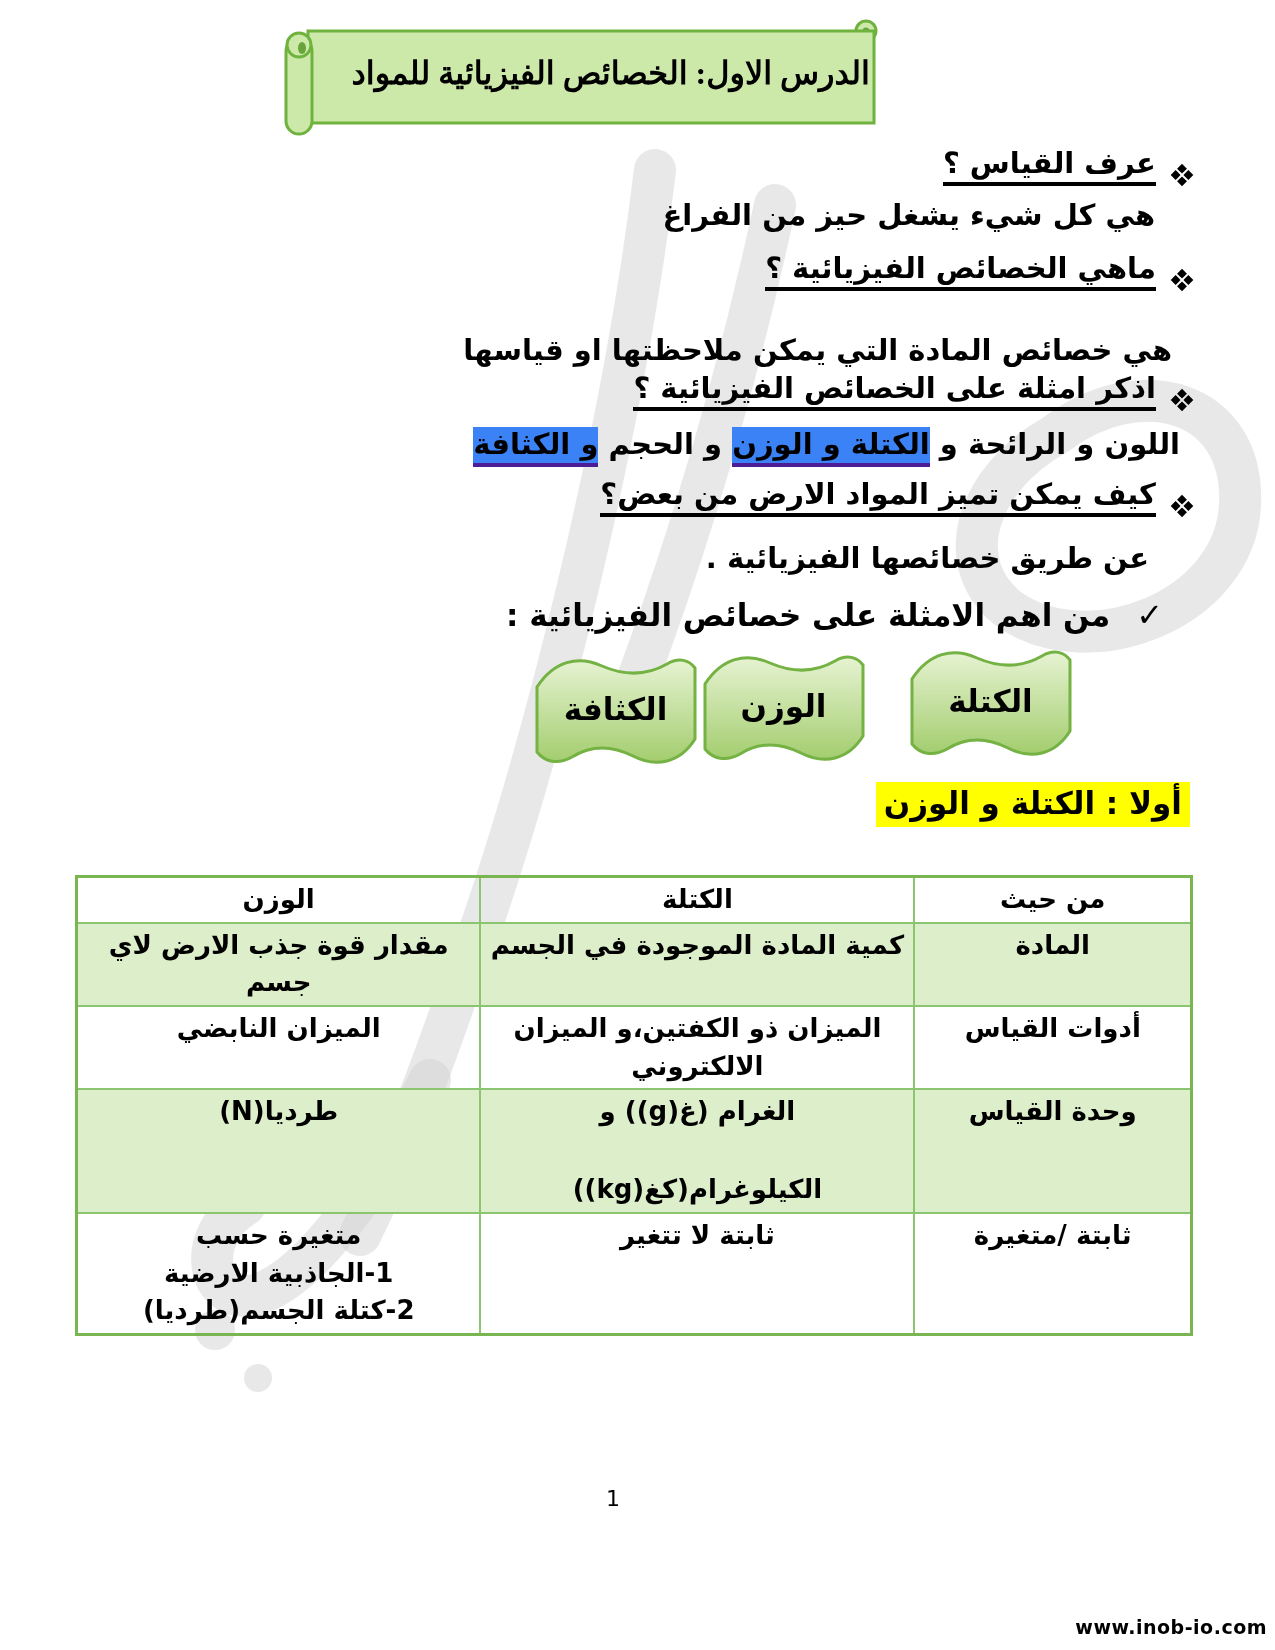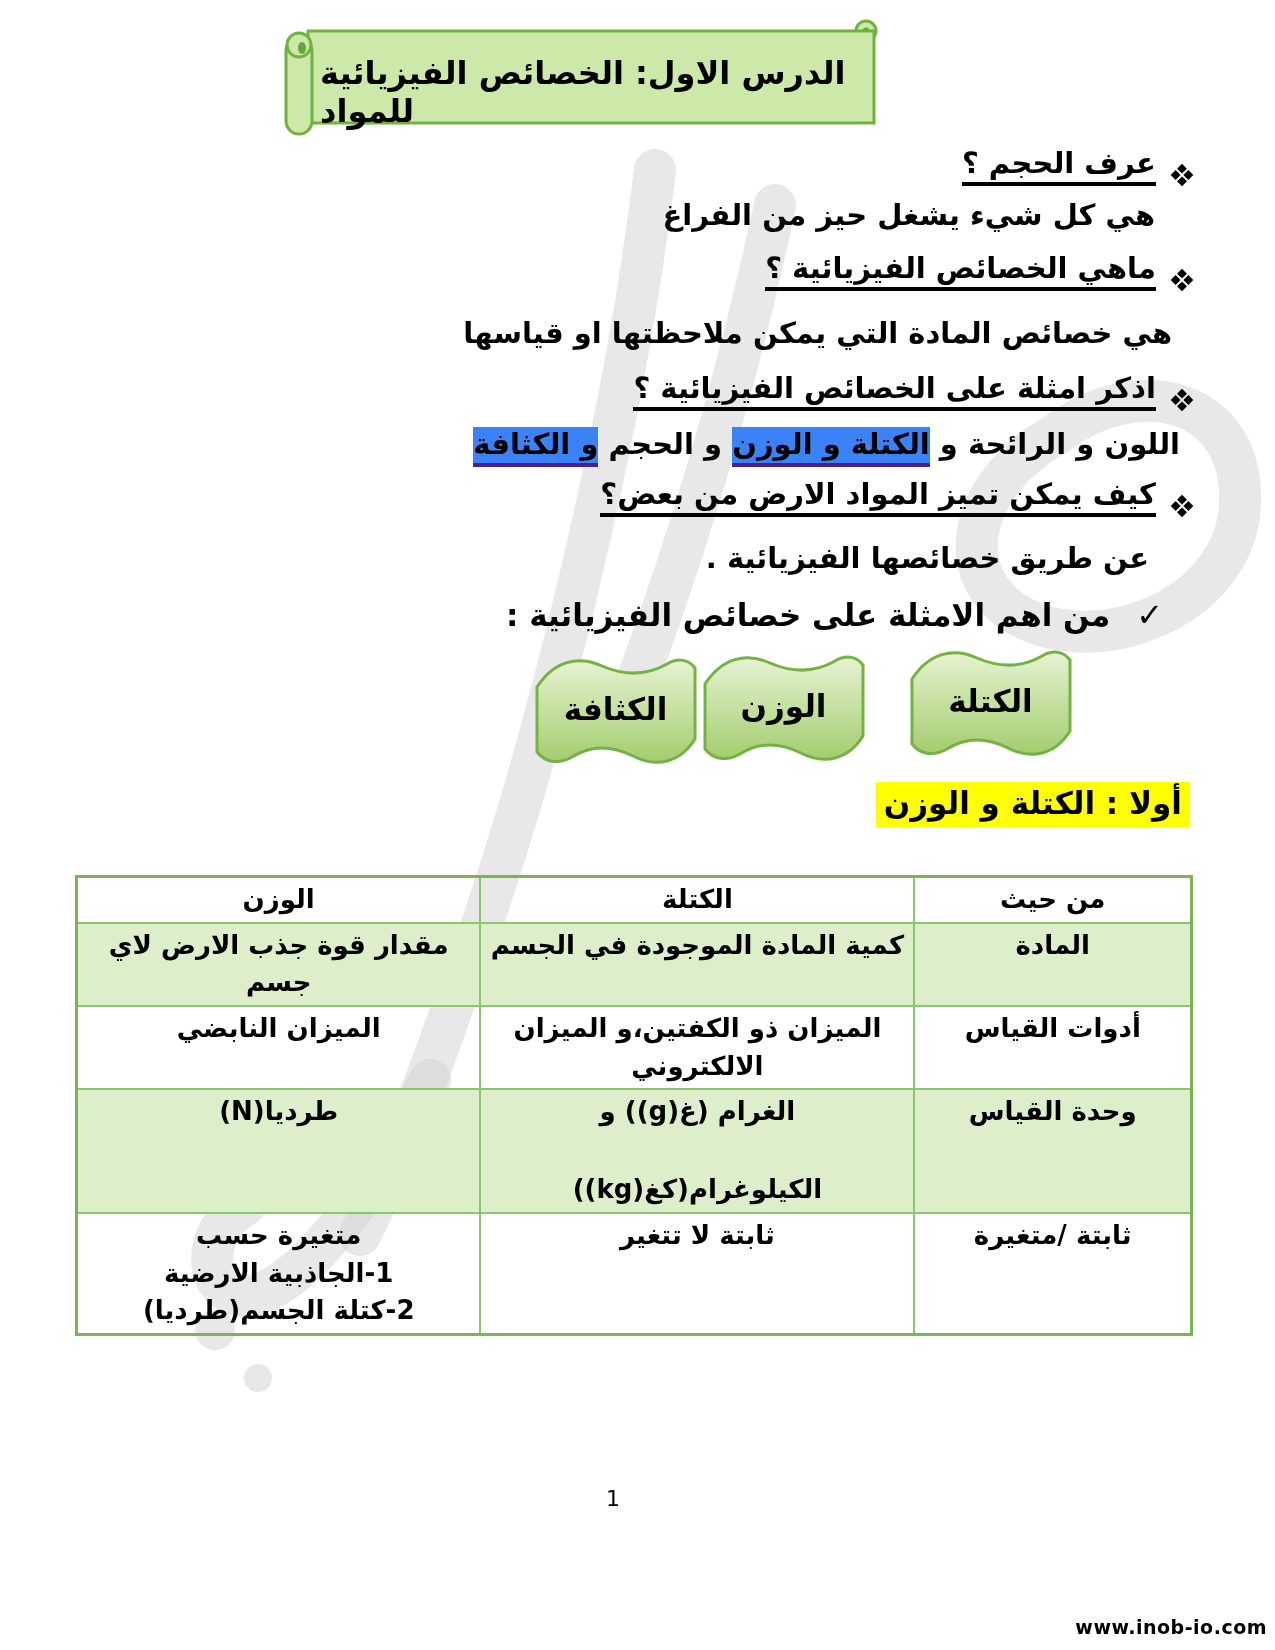--- a/index.html
+++ b/index.html
@@ -6,22 +6,22 @@
   .page{
     position:relative;width:1275px;height:1650px;background:#ffffff;overflow:hidden;
     font-family:"DejaVu Sans",sans-serif;color:#000;
   }
   .abs{position:absolute;}
   
   .watermark{position:absolute;left:0;top:0;z-index:0;pointer-events:none;}
   
   .title-banner{left:278px;top:18px;width:604px;height:120px;z-index:2;}
   .title-text{
-    position:absolute;left:42px;right:12px;top:36px;text-align:left;
-    font-size:32px;font-weight:bold;direction:rtl;
+    position:absolute;left:42px;right:12px;top:36px;text-align:right;
+    font-size:32px;font-weight:bold;direction:rtl;font-family:Liberation Serif, serif;
   }
   
   .line{
     position:absolute;direction:rtl;white-space:nowrap;z-index:2;
     font-weight:bold;font-size:29px;color:#000;
   }
   .u{border-bottom:4px solid #000;padding-bottom:2px;display:inline-block;}
   .hl{background:#ffff00;}
   .hlu{background:#3b82f6;border-bottom:4px solid #4c1d95;padding-bottom:2px;display:inline-block;}
   .diamond-bullet{
@@ -90,34 +90,34 @@
     <div class="title-text" lang="ar">الدرس الاول: الخصائص الفيزيائية للمواد</div>
   </div>
 
   <div class="line" style="top:146px;right:85px;" lang="ar">
     <span class="diamond-bullet">
         <i></i>
         <i></i>
         <i></i>
         <i></i>
       </span>
-    <span class="u">عرف الحجم ؟</span>
+    <span class="u">عرف القياس ؟</span>
   </div>
   <div class="line" style="top:198px;right:120px;" lang="ar">هي كل شيء يشغل حيز من الفراغ</div>
 
   <div class="line" style="top:251px;right:85px;" lang="ar">
     <span class="diamond-bullet">
         <i></i>
         <i></i>
         <i></i>
         <i></i>
       </span>
     <span class="u">ماهي الخصائص الفيزيائية ؟</span>
   </div>
-  <div class="line" style="top:316px;right:103px;" lang="ar">هي خصائص المادة التي يمكن ملاحظتها او قياسها</div>
+  <div class="line" style="top:333px;right:103px;" lang="ar">هي خصائص المادة التي يمكن ملاحظتها او قياسها</div>
 
   <div class="line" style="top:371px;right:85px;" lang="ar">
     <span class="diamond-bullet">
         <i></i>
         <i></i>
         <i></i>
         <i></i>
       </span>
     <span class="u">اذكر امثلة على الخصائص الفيزيائية ؟</span>
   </div>

